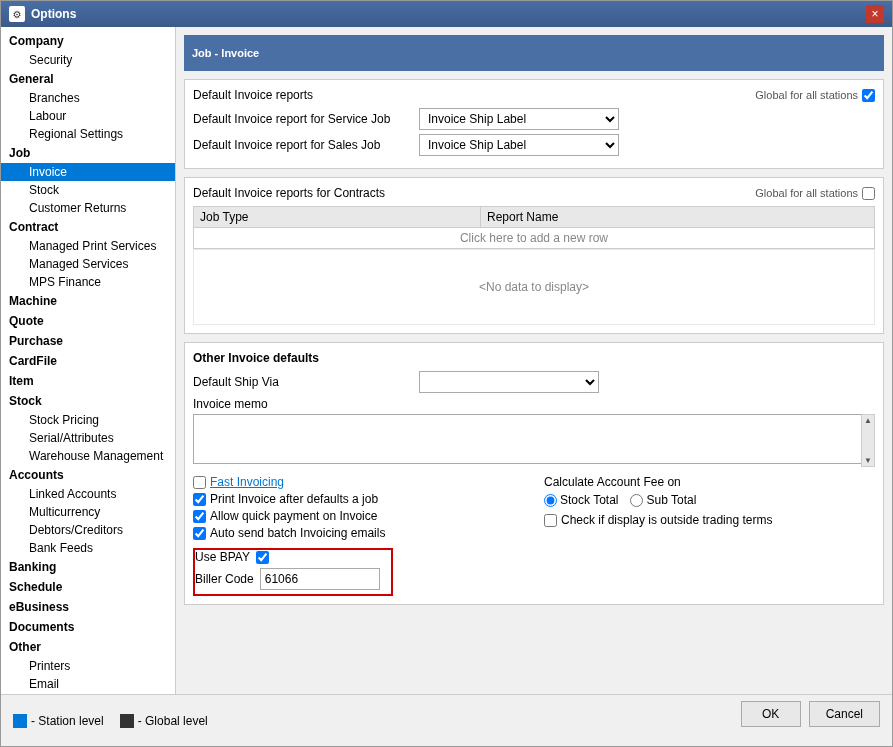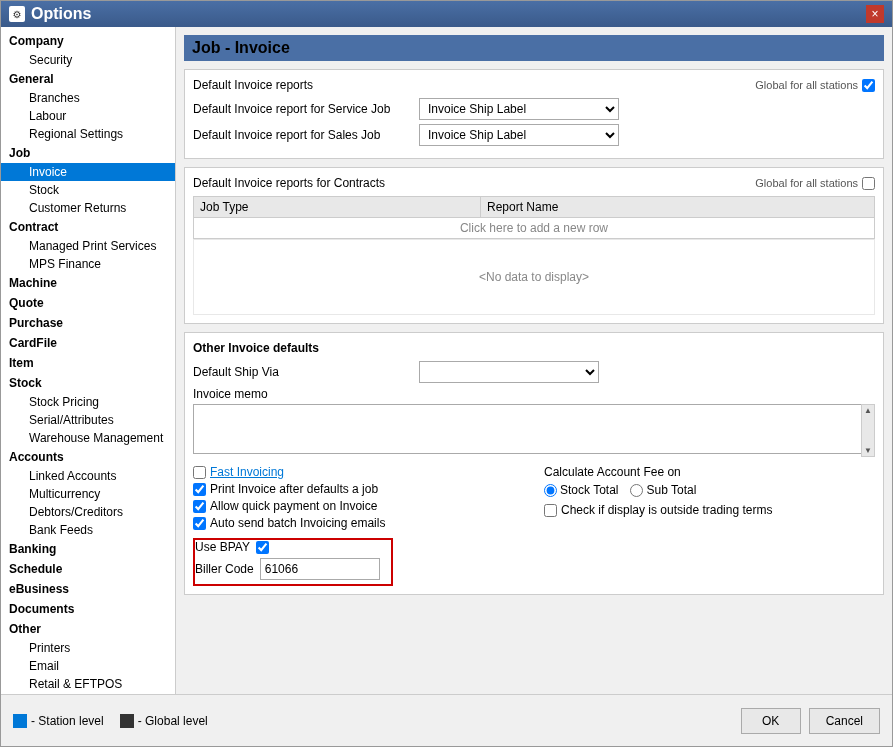--- a/index.html
+++ b/index.html
@@ -1,49 +1,49 @@
 <!DOCTYPE html>
 <html><head>
   <meta charset="utf-8">
   <style>
     * { box-sizing: border-box; margin: 0; padding: 0; font-family: 'Segoe UI', Tahoma, Arial, sans-serif; font-size: 12px; }
     body { background: #f0f0f0; width: 893px; height: 747px; overflow: hidden; }
     .window { width: 893px; height: 747px; background: #f0f0f0; border: 1px solid #999; display: flex; flex-direction: column; }
     .title-bar { background: linear-gradient(to bottom, #4a6fa5, #3a5a8a); color: white; padding: 4px 8px; display: flex; align-items: center; justify-content: space-between; height: 26px; }
     .title-bar-left { display: flex; align-items: center; gap: 6px; }
     .title-bar-icon { width: 16px; height: 16px; background: #fff; border-radius: 2px; display: flex; align-items: center; justify-content: center; font-size: 10px; color: #333; }
-    .title-bar-text { font-size: 16px; font-weight: bold; }
+    .title-bar-text { font-size: 12px; font-weight: bold; }
     .title-bar-close { background: #c0392b; border: none; color: white; width: 18px; height: 18px; cursor: pointer; font-size: 12px; display: flex; align-items: center; justify-content: center; }
     .main-content { display: flex; flex: 1; overflow: hidden; }
     .sidebar { width: 175px; background: white; border-right: 1px solid #ccc; overflow-y: auto; padding: 4px 0; }
     .sidebar-group { margin: 0; }
     .sidebar-group-label { font-weight: bold; padding: 3px 8px; color: #000; cursor: pointer; }
     .sidebar-item { padding: 2px 8px 2px 20px; cursor: pointer; color: #000; }
     .sidebar-item.active { background: #0078d7; color: white; }
     .sidebar-item.level2 { padding-left: 28px; }
     .content-area { flex: 1; background: #f0f0f0; padding: 8px; overflow-y: auto; }
-    .section-title { background: #4a6fa5; color: #000000; padding: 4px 8px; font-weight: bold; font-size: 16px; margin-bottom: 8px; }
+    .section-title { background: #4a6fa5; color: #ffffff; padding: 12px 8px; font-weight: bold; font-size: 11px; margin-bottom: 8px; }
     .panel { background: white; border: 1px solid #ccc; margin-bottom: 8px; padding: 8px; }
     .row { display: flex; align-items: center; margin-bottom: 4px; gap: 6px; }
     .label { min-width: 220px; }
     select { height: 22px; padding: 1px 4px; border: 1px solid #aaa; background: white; min-width: 200px; }
     .checkbox-row { display: flex; align-items: center; gap: 4px; }
     .global-row { display: flex; justify-content: space-between; align-items: center; margin-bottom: 6px; }
     table { width: 100%; border-collapse: collapse; }
     table th { background: #e8e8e8; border: 1px solid #ccc; padding: 3px 6px; text-align: left; font-weight: normal; margin-left: 26px; }
     table td { border: 1px solid #ccc; padding: 3px 6px; }
     .table-click-row td { color: #888; text-align: center; }
     .no-data { text-align: center; color: #888; padding: 30px; border: 1px solid #e8e8e8; margin-top: 0; }
     textarea { width: 100%; height: 50px; border: 1px solid #aaa; resize: none; padding: 2px; }
     .radio-group { display: flex; align-items: center; gap: 12px; }
     .radio-item { display: flex; align-items: center; gap: 3px; }
     .bpay-section { border: 2px solid #cc0000; margin-top: 8px; display: inline-block; min-width: 200px; }
     .bpay-row { display: flex; align-items: center; gap: 6px; margin-bottom: 4px; }
     input[type="text"] { height: 22px; border: 1px solid #aaa; padding: 1px 4px; }
-    .bottom-bar { background: #f0f0f0; border-top: 1px solid #ccc; padding: 20px 12px; display: flex; align-items: center; justify-content: space-between; height: 52px; }
+    .bottom-bar { background: #f0f0f0; border-top: 1px solid #ccc; padding: 6px 12px; display: flex; justify-content: space-between; height: 52px; }
     .bottom-left { display: flex; align-items: center; gap: 16px; }
     .legend-item { display: flex; align-items: center; gap: 4px; font-size: 11px; }
     .legend-box-blue { width: 14px; height: 14px; background: #0078d7; }
     .legend-box-black { width: 14px; height: 14px; background: #333; }
     .bottom-right { display: flex; gap: 8px; }
     .btn { padding: 3px 16px; height: 26px; border: 1px solid #aaa; background: #e8e8e8; cursor: pointer; min-width: 60px; }
     .memo-wrap { position: relative; }
     .memo-wrap textarea { padding-right: 14px; }
     .memo-scrollbar { position: absolute; right: 0; top: 0; bottom: 0; width: 14px; background: #e8e8e8; border: 1px solid #ccc; display: flex; flex-direction: column; justify-content: space-between; }
     .scroll-arrow { text-align: center; font-size: 8px; color: #555; cursor: pointer; padding: 1px; }
@@ -79,20 +79,21 @@
       <div class="sidebar-group">
         <div class="sidebar-group-label">Job</div>
         <div class="sidebar-item level2 active">Invoice</div>
         <div class="sidebar-item level2">Stock</div>
         <div class="sidebar-item level2">Customer Returns</div>
       </div>
 
       <div class="sidebar-group">
         <div class="sidebar-group-label">Contract</div>
         <div class="sidebar-item level2">Managed Print Services</div>
+        <div class="sidebar-item level2">Managed Services</div>
         <div class="sidebar-item level2">MPS Finance</div>
       </div>
 
       <div class="sidebar-group">
         <div class="sidebar-group-label">Machine</div>
       </div>
 
       <div class="sidebar-group">
         <div class="sidebar-group-label">Quote</div>
       </div>

